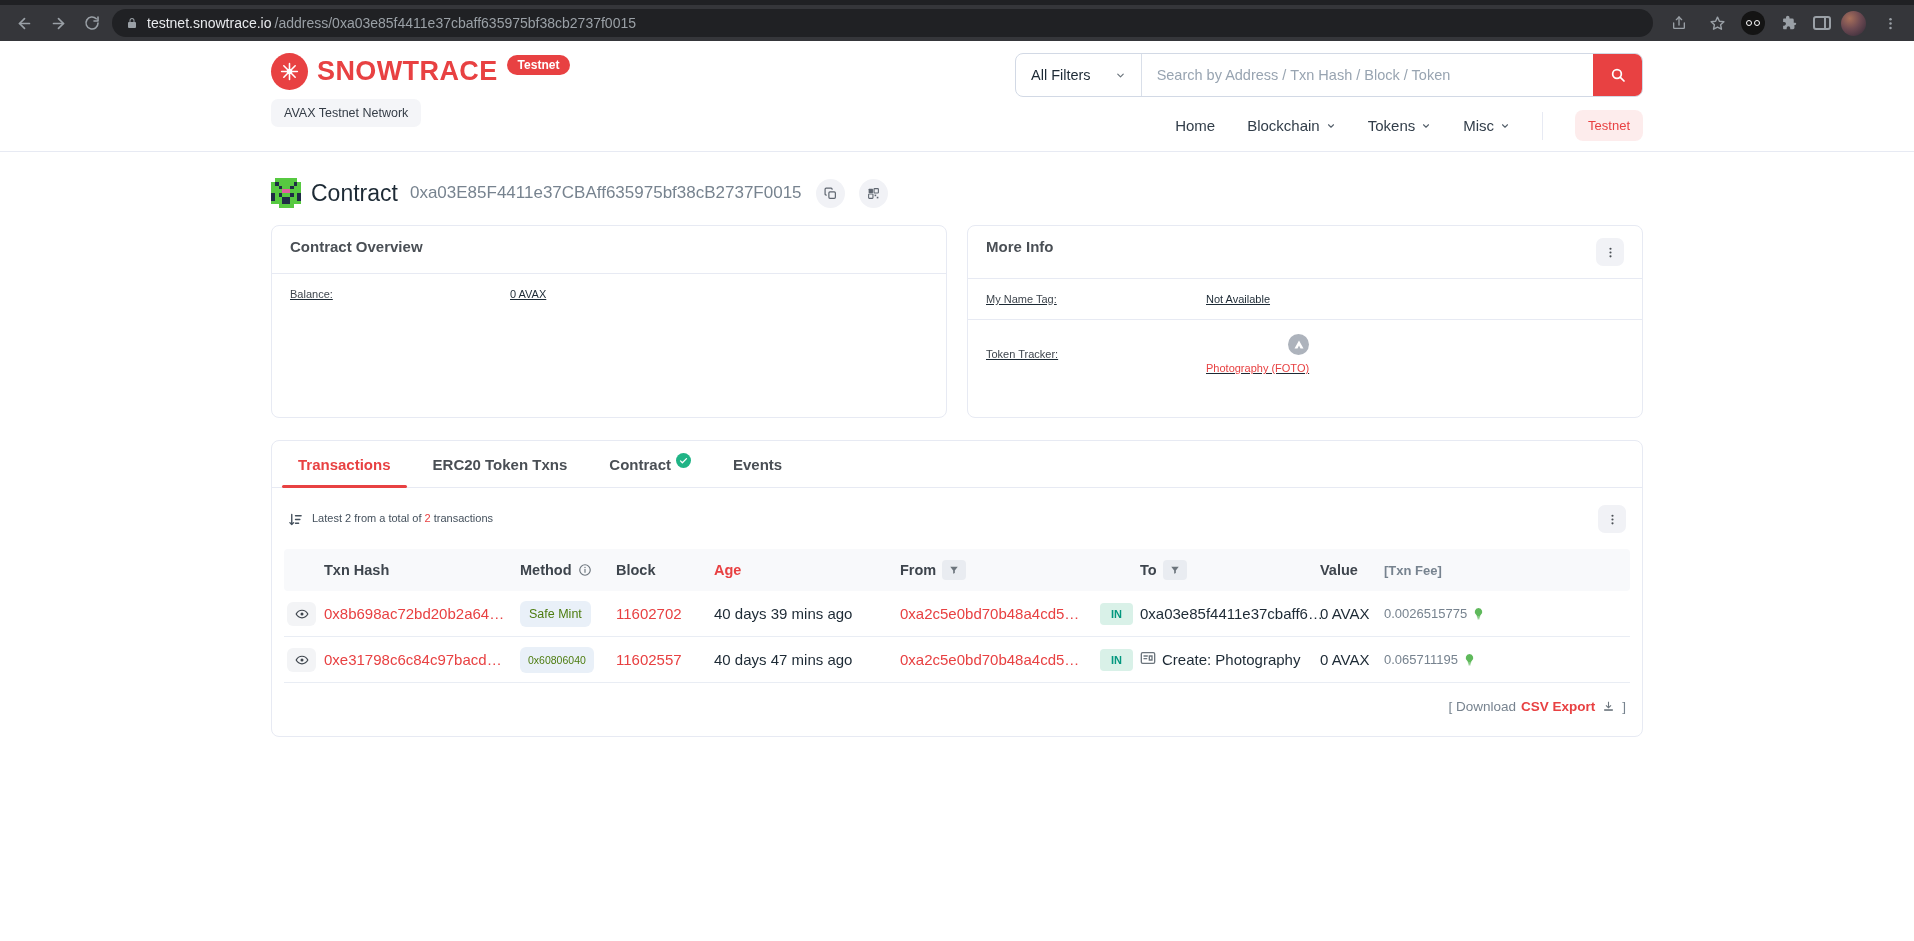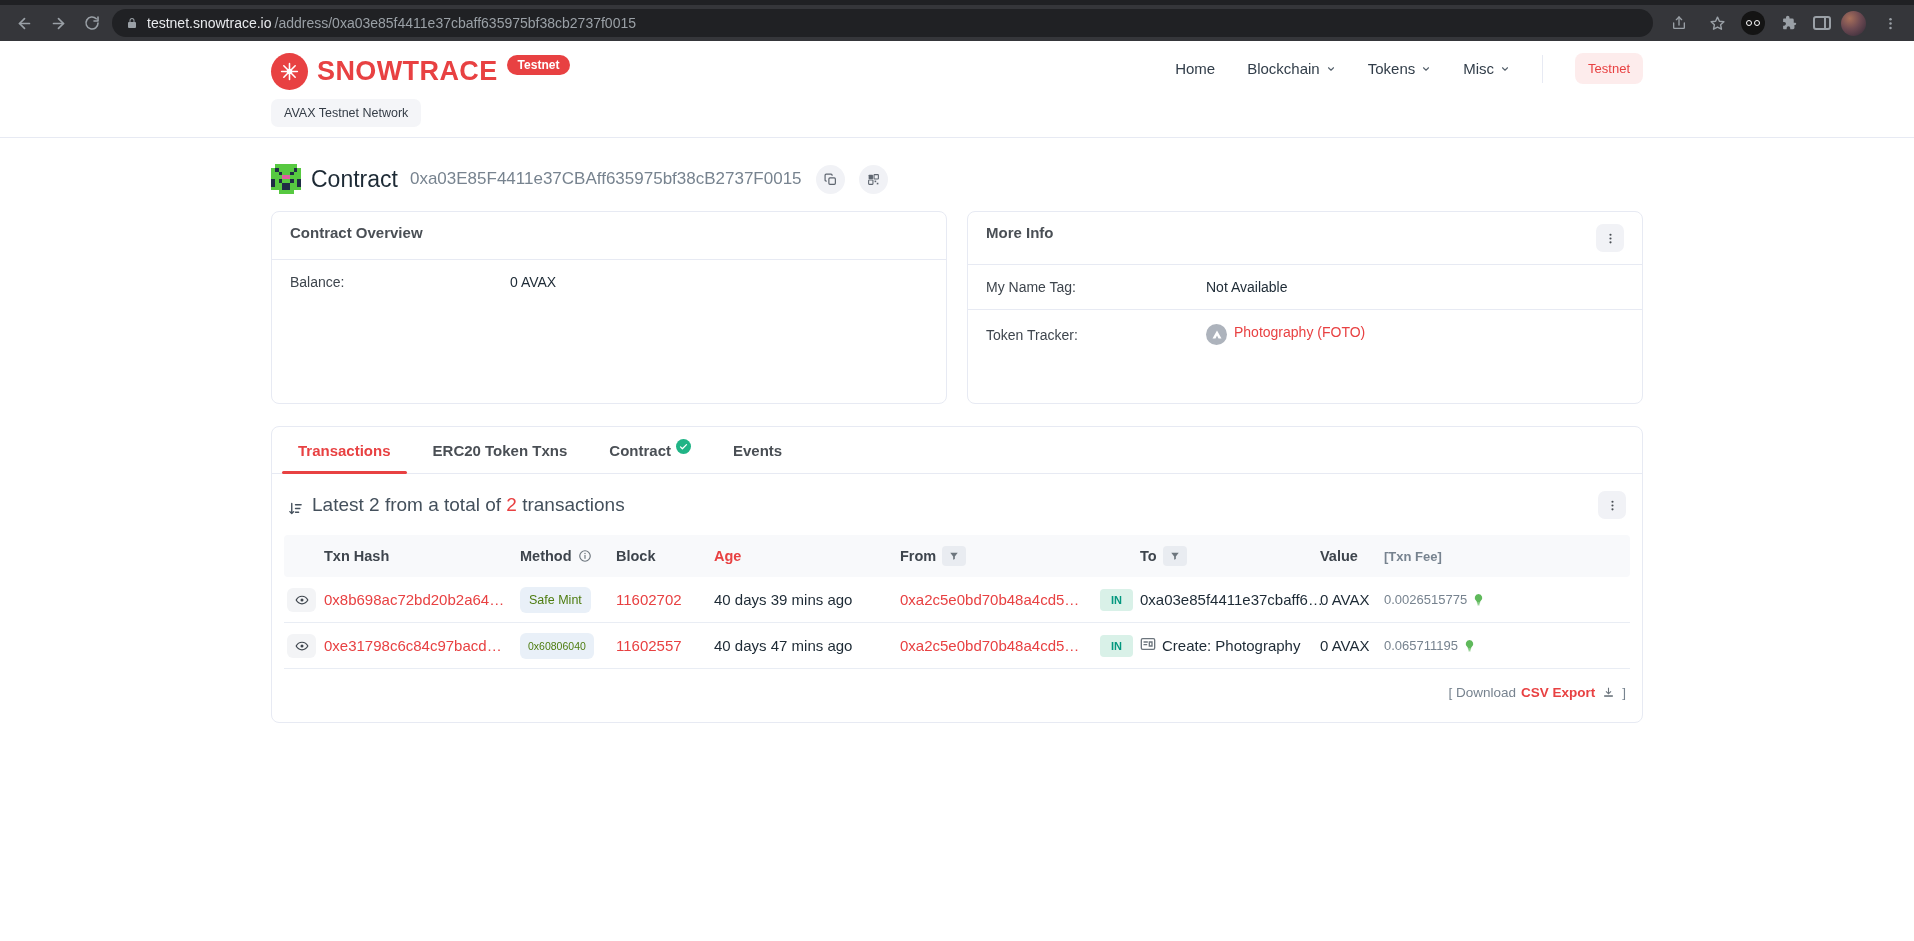--- a/index.html
+++ b/index.html
@@ -67,41 +67,41 @@
 
   
   .cards { display:flex; gap:20px; margin-top:17px; }
   .card { background:#fff; border:1px solid #e7eaf3; border-radius:8px; }
   .card.half { flex:1; height:193px; }
   .card-h { display:flex; align-items:flex-start; justify-content:space-between;
     padding:12px 18px; border-bottom:1px solid #e7eaf3; min-height:48px; }
   .card-title { font-size:15px; font-weight:700; color:#4a4f55; }
   .kebab-btn { width:28px; height:28px; border:0; border-radius:7px; background:#f1f2f6;
     color:#4a4f55; display:flex; align-items:center; justify-content:center; cursor:pointer; }
-  .info-row { display:flex; align-items:center; padding:14px 18px; font-size:14px; color:#1d2a35; }
+  .info-row { display:flex; align-items:center; padding:14px 18px; font-size:11px; color:#1d2a35;text-decoration:underline; }
   .info-row.bordered { border-bottom:1px solid #e7eaf3; }
   .info-label { width:220px; flex-shrink:0; color:#3e454d; }
   .link { color:#e84142; cursor:pointer; text-decoration:none; }
   .creator-mid { margin:0 7px; color:#1d2a35; }
-  .token-cell { display:flex; align-items:flex-start; gap:7px; }
+  .token-cell { display:flex; align-items:flex-end; gap:7px;flex-direction:column; }
   .token-logo { width:21px; height:21px; border-radius:50%; background:#adb3bc;
     display:flex; align-items:center; justify-content:center; color:#fff; }
 
   
   .txcard { margin-top:22px; margin-bottom:40px; }
   .tabbar { display:flex; gap:10px; padding:0 10px; border-bottom:1px solid #e7eaf3; }
   .tab { position:relative; padding:15px 16px 14px; font-size:15px; font-weight:700;
     color:#4a4f55; cursor:pointer; display:flex; align-items:center; gap:5px; }
   .tab.active { color:#e84142; }
   .tab.active::after { content:""; position:absolute; left:0; right:0; bottom:-1px; height:3px;
     background:#e84142; border-radius:2px; }
   .verify-badge { width:15px; height:15px; border-radius:50%; background:#20b486; color:#fff;
     display:flex; align-items:center; justify-content:center; margin-top:-8px; }
   .summary-row { display:flex; align-items:center; justify-content:space-between; padding:17px 16px 10px; }
-  .summary-left { display:flex; align-items:flex-end; gap:9px; font-size:19px; color:#44505c; }
+  .summary-left { display:flex; align-items:flex-start; gap:9px; font-size:11px; color:#44505c; }
   .sum-count { color:#e84142; }
   .table { margin:6px 12px 0; }
   .thead { display:flex; align-items:center; height:42px; background:#f8f9fb; border-radius:4px; }
   .trow { display:flex; align-items:center; height:46px; border-bottom:1px solid #e9edf4;
     font-size:15px; color:#1d2a35; }
   .th { font-size:14.5px; font-weight:700; color:#3e454d; display:flex; align-items:center; gap:6px; }
   .th.red { color:#e84142; }
   .c-eye { width:40px; padding-left:3px; }
   .c-hash { width:196px; }
   .c-method { width:96px; }
@@ -207,20 +207,35 @@
               <circle cx="12" cy="12" r="3.2" fill="#fff" stroke="none"></circle>
             </svg>
         </span>
         <span class="brand-name">SNOWTRACE</span>
         <span class="brand-pill">Testnet</span>
       </div>
       <span class="net-badge">AVAX Testnet Network</span>
     </div>
 
     <div class="head-right">
+      <div class="searchbar">
+        <div class="filter-dd">
+          <span>All Filters</span>
+          <svg width="11" height="11" viewBox="0 0 24 24" fill="none" stroke="currentColor" stroke-width="2.6" stroke-linecap="round" stroke-linejoin="round">
+              <path d="M6 9l6 6 6-6"></path>
+            </svg>
+        </div>
+        <input class="search-input" type="text" placeholder="Search by Address / Txn Hash / Block / Token" style="">
+        <button class="search-btn">
+          <svg width="16" height="16" viewBox="0 0 24 24" fill="none" stroke="currentColor" stroke-width="2.6" stroke-linecap="round">
+              <circle cx="10.5" cy="10.5" r="6.5"></circle>
+              <path d="M15.5 15.5L21 21"></path>
+            </svg>
+        </button>
+      </div>
       <nav class="main-nav">
         <span class="nav-item">
           <span>Home</span>
         </span>
         <span class="nav-item">
           <span>Blockchain</span>
           <svg width="10" height="10" viewBox="0 0 24 24" fill="none" stroke="currentColor" stroke-width="2.6" stroke-linecap="round" stroke-linejoin="round">
               <path d="M6 9l6 6 6-6"></path>
             </svg>
         </span>

